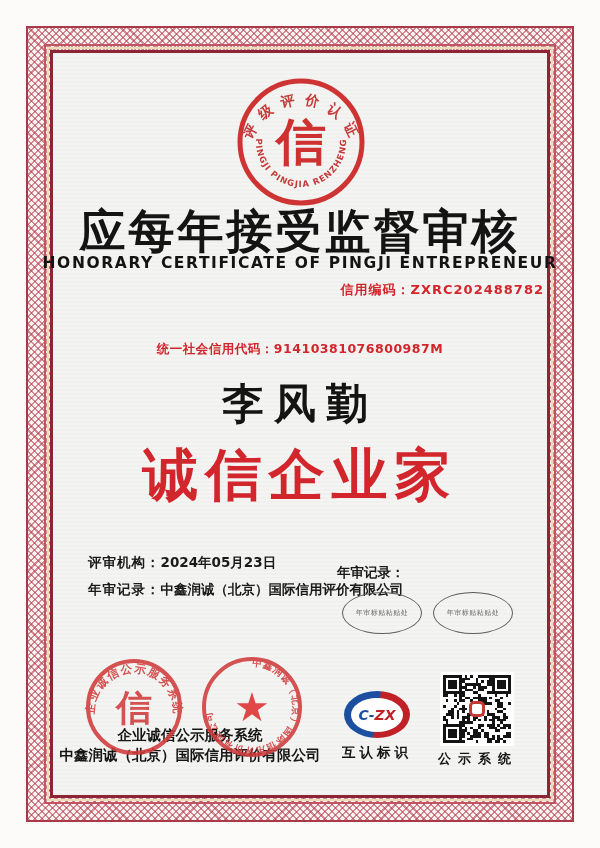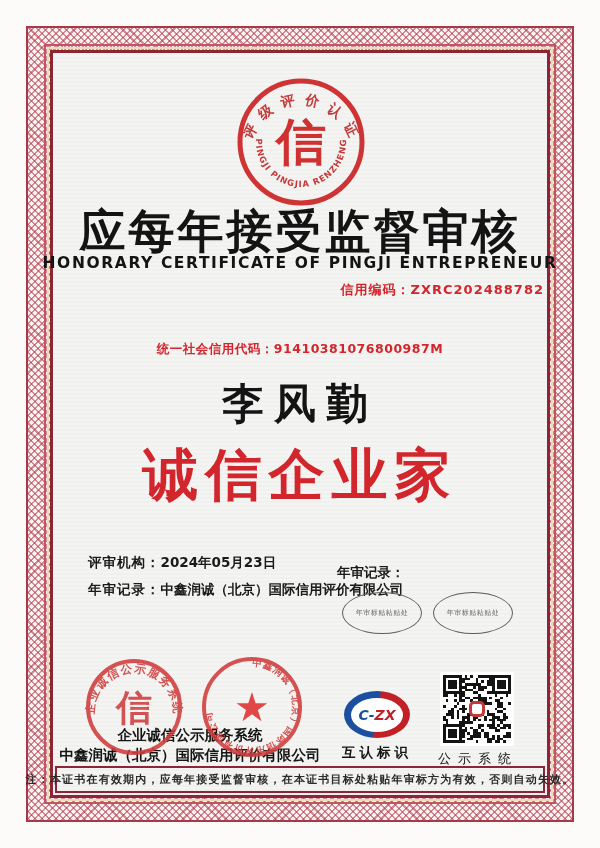--- a/index.html
+++ b/index.html
@@ -40,21 +40,21 @@
     display:flex;align-items:center;justify-content:center;}
   .czx-inner{width:52px;height:34px;border-radius:50%;background:#fff;display:flex;align-items:center;justify-content:center;
     font-weight:900;font-style:italic;font-size:14px;letter-spacing:0;}
   .czx-inner .b{color:#1c4fa0;}
   .czx-inner .r{color:#c22027;}
   .mutual-label{left:337px;top:744px;width:80px;text-align:center;font-size:13.5px;font-weight:900;letter-spacing:4px;color:#151515;}
   .qr{position:absolute;left:440px;top:672px;width:74px;height:74px;background:#fff;padding:3px;box-sizing:border-box;
     display:grid;grid-template-rows:repeat(25,1fr);grid-template-columns:repeat(25,1fr);}
   .qr i{background:#141414;display:block;}
   .qr-logo{position:absolute;left:469px;top:701px;width:16px;height:16px;border:3px solid #c23a35;border-radius:5px;background:#fff;box-sizing:border-box;}
-  .qr-label{left:428px;top:750px;width:100px;text-align:center;font-size:13px;font-weight:400;letter-spacing:7px;color:#151515;}
+  .qr-label{left:428px;top:750px;width:100px;text-align:center;font-size:13px;font-weight:700;letter-spacing:7px;color:#151515;}
   
   .note-box{left:55px;top:766px;width:490px;height:27px;border:2px solid #8e2537;box-sizing:border-box;
     display:flex;align-items:center;justify-content:center;background:transparent;}
   .note-box span{font-size:11px;font-weight:700;color:#2b2b2b;letter-spacing:1.2px;white-space:nowrap;}
 </style>
 </head>
 <body>
 
 <div class="page">
 
@@ -445,17 +445,14 @@
       <i style="grid-row:25;grid-column:13"></i>
       <i style="grid-row:25;grid-column:17"></i>
       <i style="grid-row:25;grid-column:18"></i>
       <i style="grid-row:25;grid-column:20"></i>
       <i style="grid-row:25;grid-column:21"></i>
       <i style="grid-row:25;grid-column:23"></i>
     </div>
   <div class="qr-logo"></div>
   <div class="abs qr-label">公示系统</div>
 
-  <div class="abs note-box">
-    <span>注：本证书在有效期内，应每年接受监督审核，在本证书目标处粘贴年审标方为有效，否则自动失效。</span>
-  </div>
 
 </div>
 
 </body></html>

